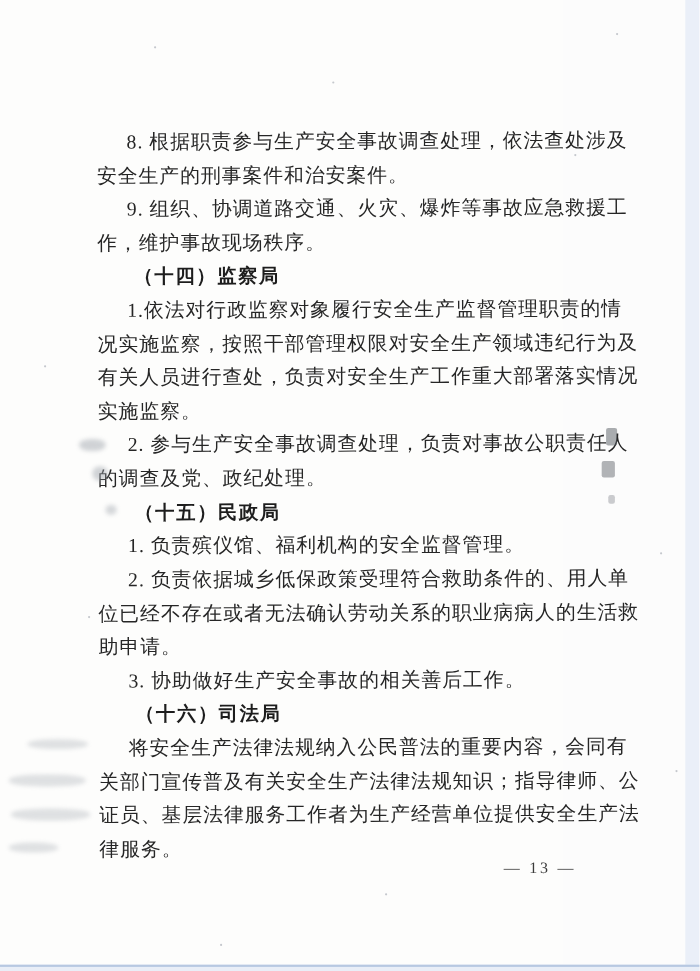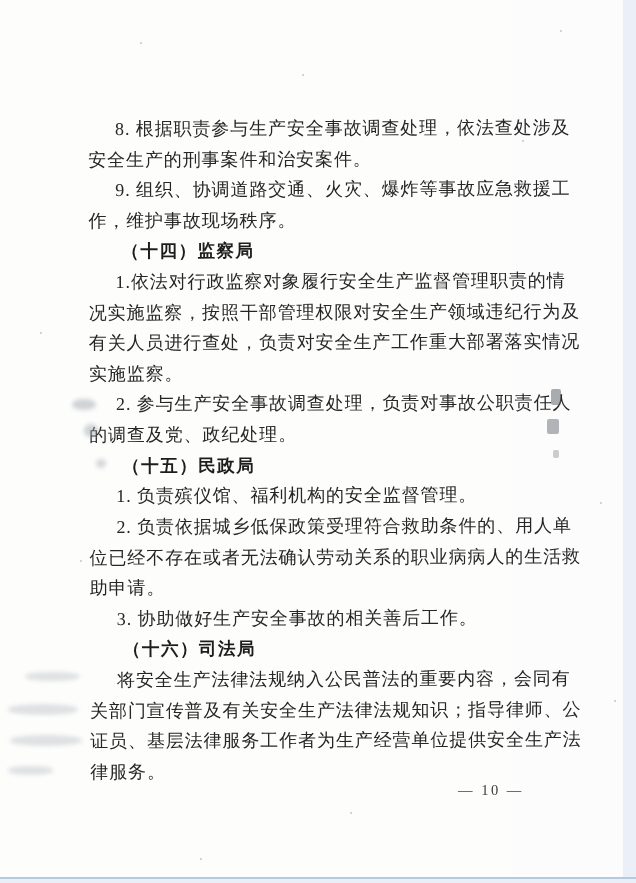--- a/index.html
+++ b/index.html
@@ -115,21 +115,21 @@
       <div class="line cont">位已经不存在或者无法确认劳动关系的职业病病人的生活救</div>
       <div class="line cont">助申请。</div>
       <div class="line para">3. 协助做好生产安全事故的相关善后工作。</div>
       <div class="line heading">（十六）司法局</div>
       <div class="line para">将安全生产法律法规纳入公民普法的重要内容，会同有</div>
       <div class="line cont">关部门宣传普及有关安全生产法律法规知识；指导律师、公</div>
       <div class="line cont">证员、基层法律服务工作者为生产经营单位提供安全生产法</div>
       <div class="line cont">律服务。</div>
     </div>
 
-  <div class="page-number">— 10 —</div>
+  <div class="page-number">— 13 —</div>
 
   <div class="smudge" style="left:25px; top:672px; width:55px; height:9px;"></div>
   <div class="smudge" style="left:8px; top:704px; width:70px; height:11px;"></div>
   <div class="smudge" style="left:10px; top:735px; width:72px; height:11px;"></div>
   <div class="smudge" style="left:8px; top:766px; width:45px; height:9px;"></div>
   <div class="smudge" style="left:72px; top:399px; width:24px; height:11px; opacity:0.45;"></div>
   <div class="smudge" style="left:96px; top:459px; width:10px; height:9px; opacity:0.4;"></div>
   <div class="smudge" style="left:84px; top:424px; width:14px; height:13px; opacity:0.45;"></div>
 
   <div class="ink" style="left:551px; top:389px; width:10px; height:16px; opacity:0.5;"></div>

